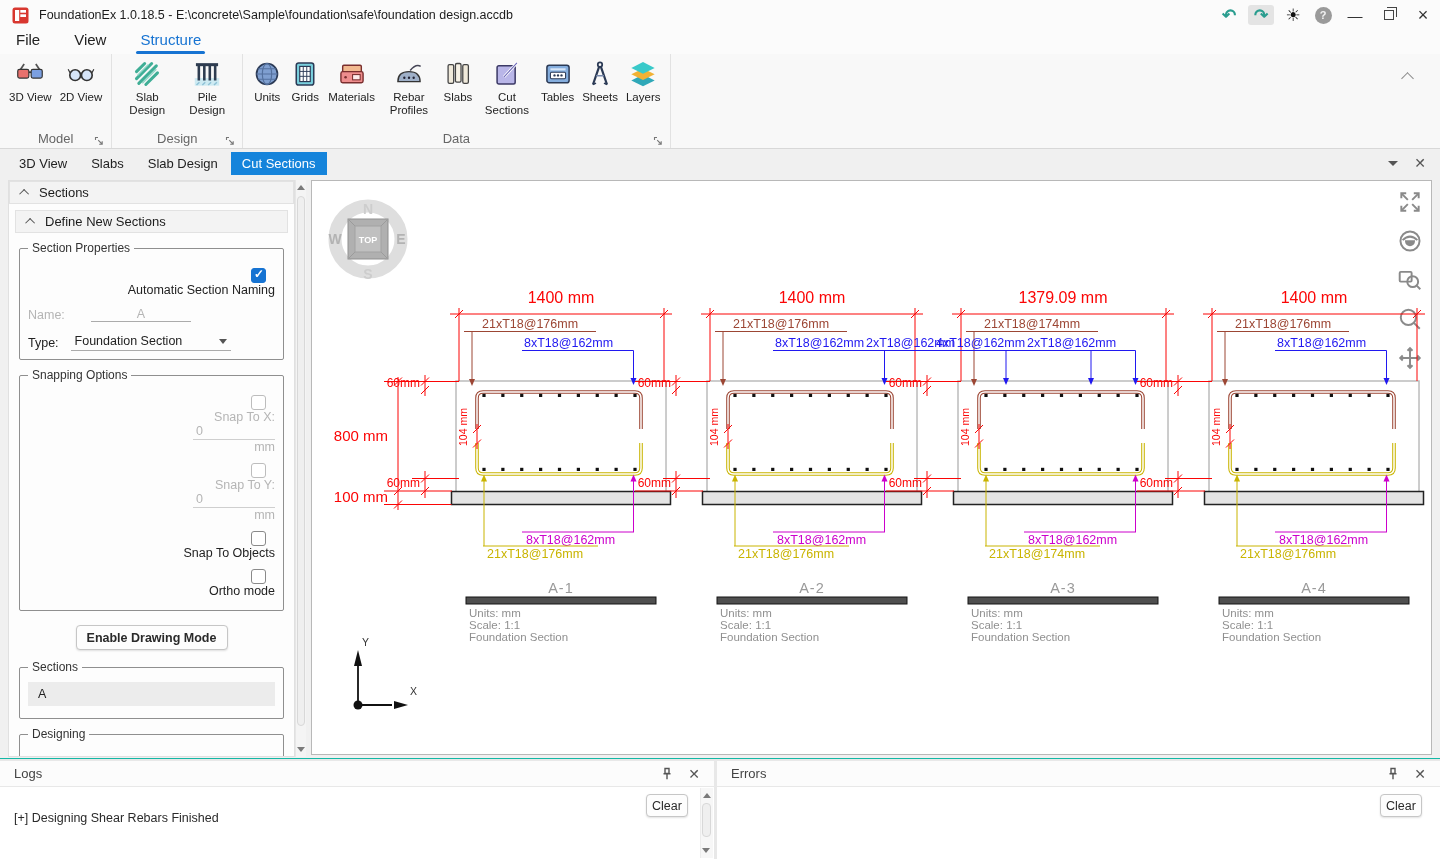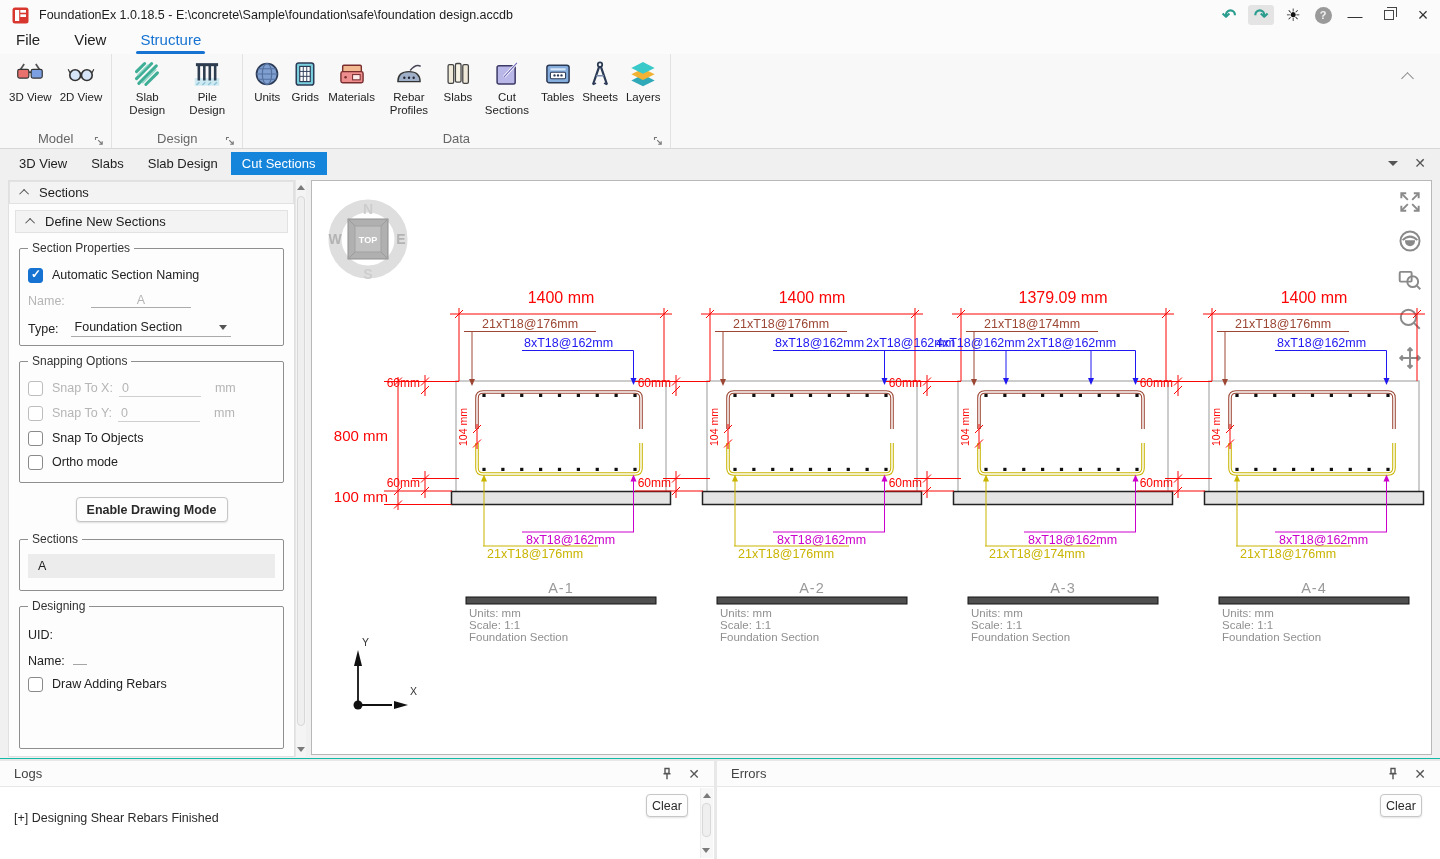--- a/index.html
+++ b/index.html
@@ -58,21 +58,21 @@
   
   #sidebar{position:absolute;left:8px;top:180px;width:287px;height:577px;background:#fdfdfd;
     border:1px solid #e0e0e0;overflow:hidden;font-size:12.5px;color:#222;}
   .exp-header{height:23px;background:#f3f3f3;border:1px solid #e2e2e2;display:flex;
     align-items:center;padding-left:12px;gap:10px;font-size:13px;color:#1c1c1c;}
   .exp-header.inner{margin:6px 6px 0 6px;font-size:13px;}
   .exp-caret{width:7px;height:7px;border-left:1.5px solid #555;border-top:1.5px solid #555;
     transform:rotate(45deg) translateY(2px);}
   fieldset{border:1px solid #8f8f8f;border-radius:2px;margin:8px 10px 0 10px;padding:4px 8px 8px 8px;}
   legend{font-size:12px;color:#333;padding:0 4px;}
-  .row{display:flex;align-items:flex-start;margin-top:9px;}
+  .row{display:flex;align-items:flex-end;margin-top:9px;flex-direction:column;}
   .cb{width:15px;height:15px;border:1.5px solid #8a8a8a;border-radius:3px;background:#fff;
     flex:0 0 15px;margin-right:9px;position:relative;}
   .cb.checked{background:#1673d2;border-color:#1673d2;}
   .cb.checked::after{content:"✓";position:absolute;left:2px;top:-2px;color:#fff;font-size:12px;font-weight:bold;}
   .cb.dim{border-color:#bdbdbd;}
   .dimtxt{color:#b5b5b5;}
   .uline{border-bottom:1px solid #ababab;}
   .name-row{display:flex;align-items:center;margin-top:10px;}
   .name-val{width:100px;text-align:center;color:#b5b5b5;margin-left:26px;}
   .type-row{display:flex;align-items:center;margin-top:12px;}

